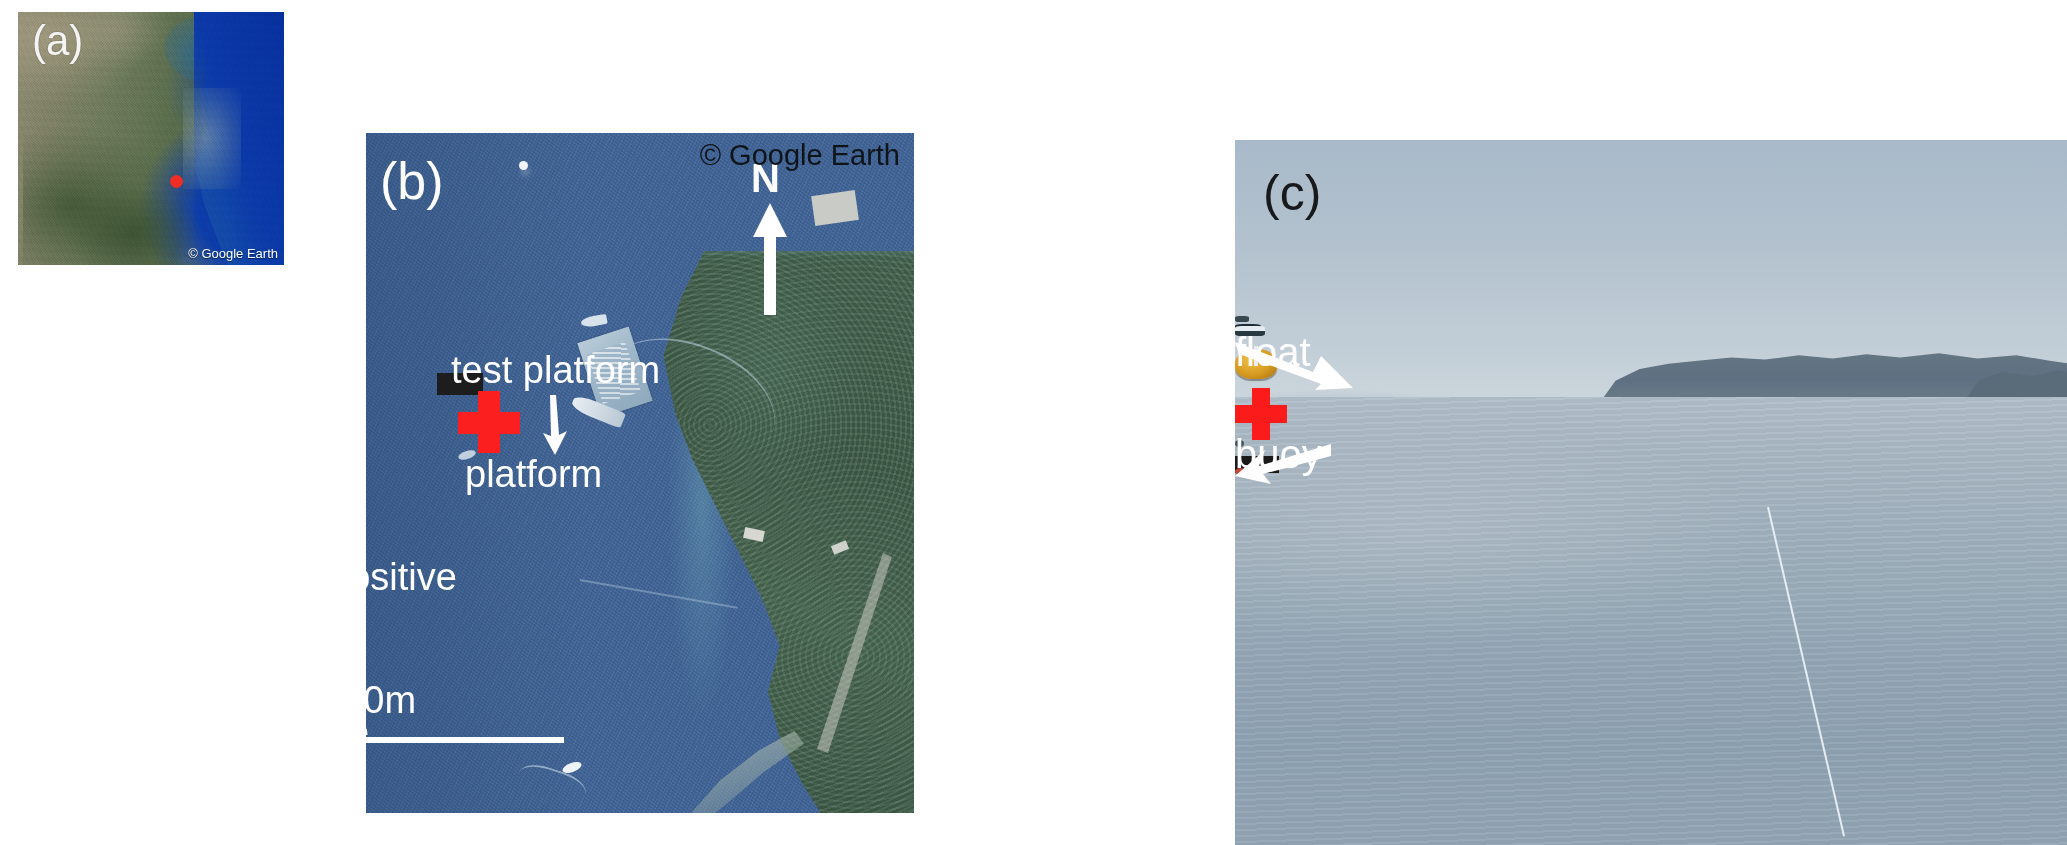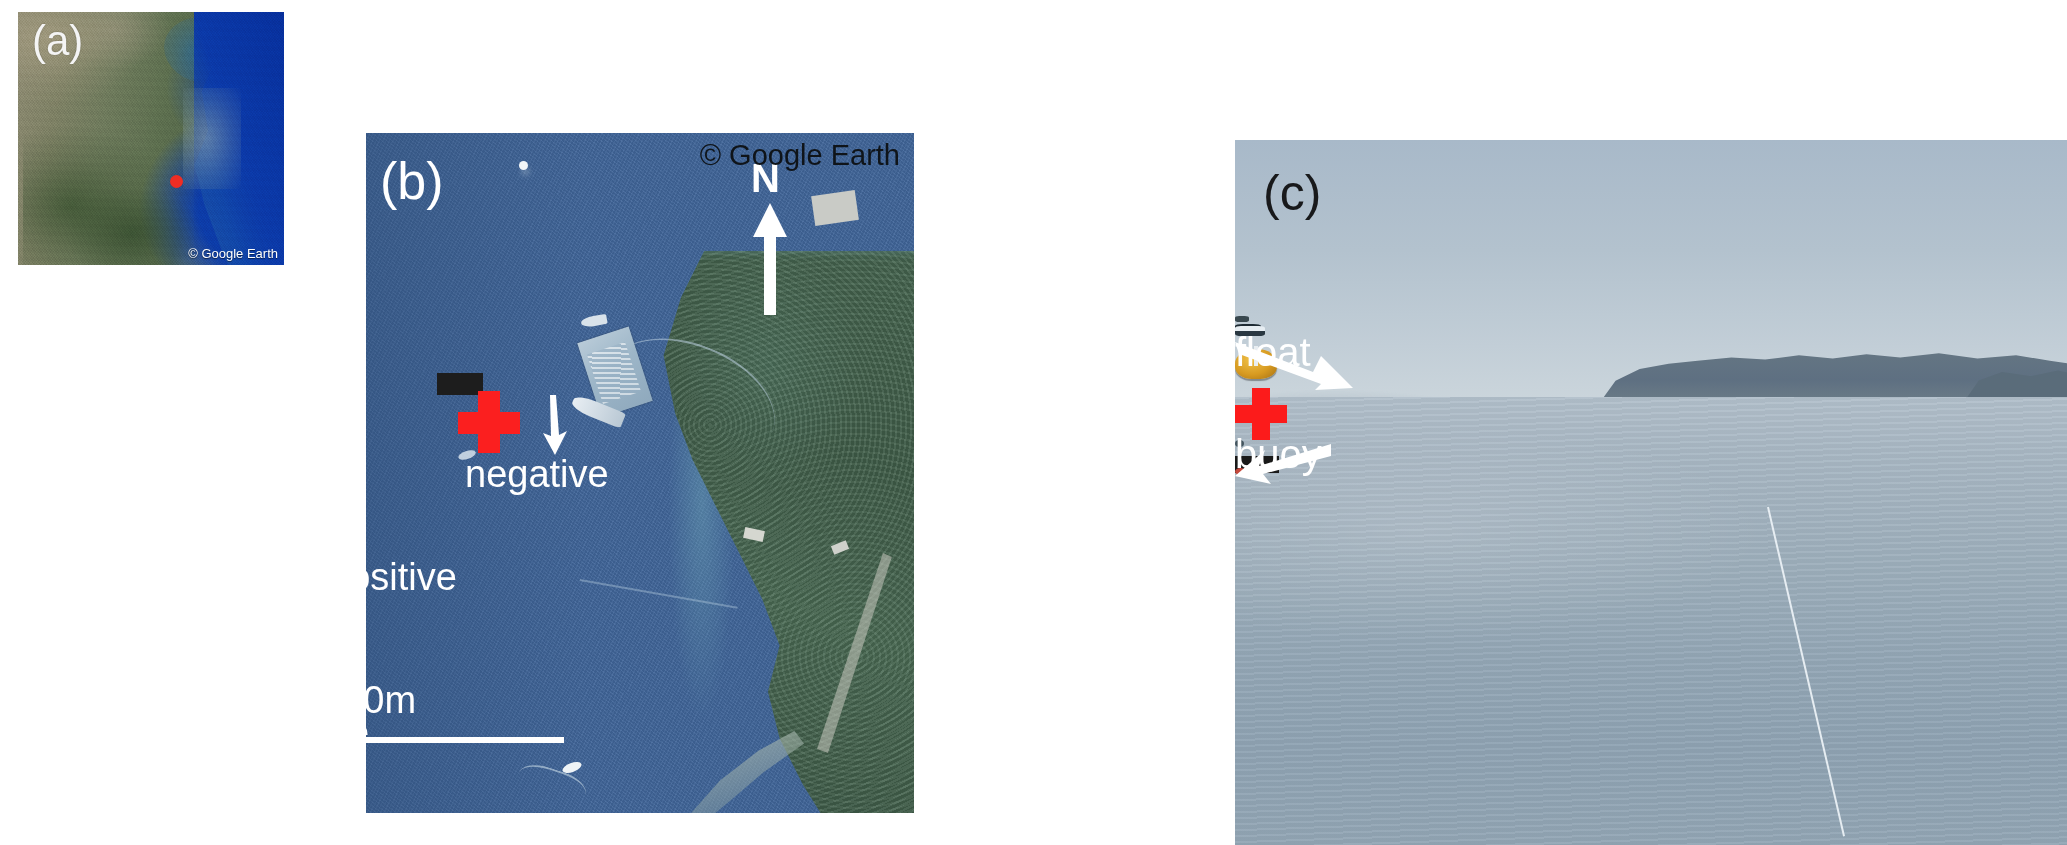--- a/index.html
+++ b/index.html
@@ -586,25 +586,26 @@
     <div class="cross-b">
       <div class="h"></div>
       <div class="v"></div>
     </div>
 
     <svg class="north-arrow" viewBox="0 0 34 112">
       <polygon points="17,0 34,34 23,34 23,112 11,112 11,34 0,34" fill="#ffffff"></polygon>
     </svg>
     <div class="lbl-b lbl-N">N</div>
 
+    <div class="lbl-b lbl-testplatform">test platform</div>
     <svg class="arrow-tp" viewBox="0 0 26 60">
       <polygon points="8,0 14,0 17,40 25,36 13,60 1,38 9,41" fill="#ffffff"></polygon>
     </svg>
 
-    <div class="lbl-b lbl-negative">negative</div>
+    <div class="lbl-b lbl-negative">platform</div>
 
     <div class="lbl-b lbl-positive">positive</div>
 
     <div class="lbl-b lbl-qiandao">Qiandao  Lake</div>
     <div class="lbl-b lbl-100m">100m</div>
     <div class="scalebar"></div>
 
     <div class="attrib-b">© Google Earth</div>
 
     <div class="panel-b-label">(b)</div>

